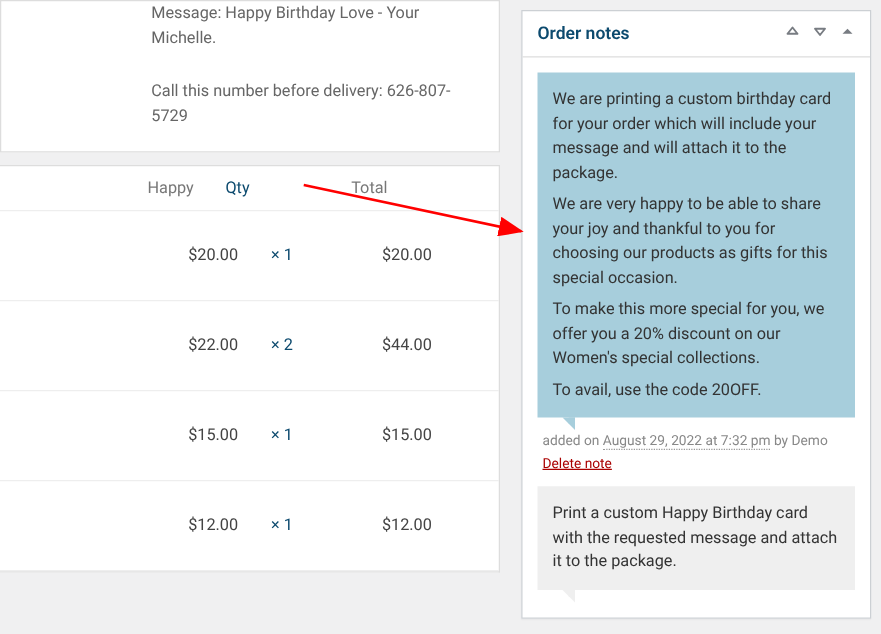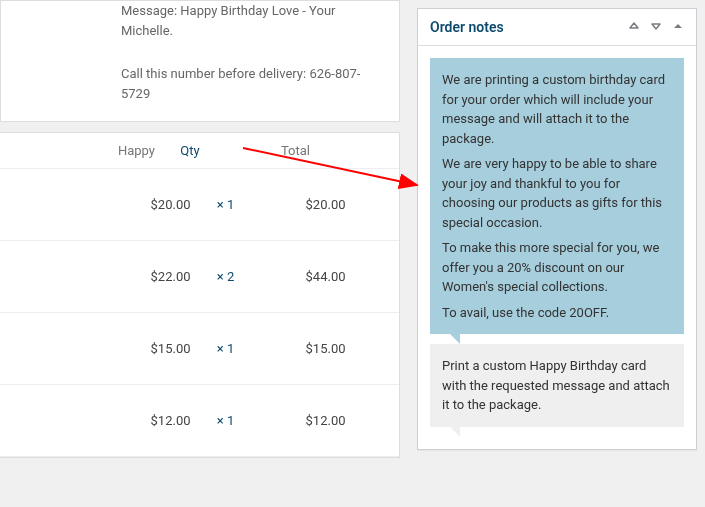--- a/index.html
+++ b/index.html
@@ -198,20 +198,24 @@
     </div>
     <div class="panel-body">
 
       <div class="note">
         <div class="note-bubble note-customer">
           <p>We are printing a custom birthday card for your order which will include your message and will attach it to the package.</p>
           <p>We are very happy to be able to share your joy and thankful to you for choosing our products as gifts for this special occasion.</p>
           <p>To make this more special for you, we offer you a 20% discount on our Women's special collections.</p>
           <p>To avail, use the code 20OFF.</p>
         </div>
+        <div class="note-meta">
+          <span>added on </span><span class="dotted">August 29, 2022 at 7:32 pm</span><span> by Demo</span><br>
+          <a class="delete-link">Delete note</a>
+        </div>
       </div>
 
       <div class="note">
         <div class="note-bubble note-private">
           <p>Print a custom Happy Birthday card with the requested message and attach it to the package.</p>
         </div>
       </div>
 
     </div>
   </div>

